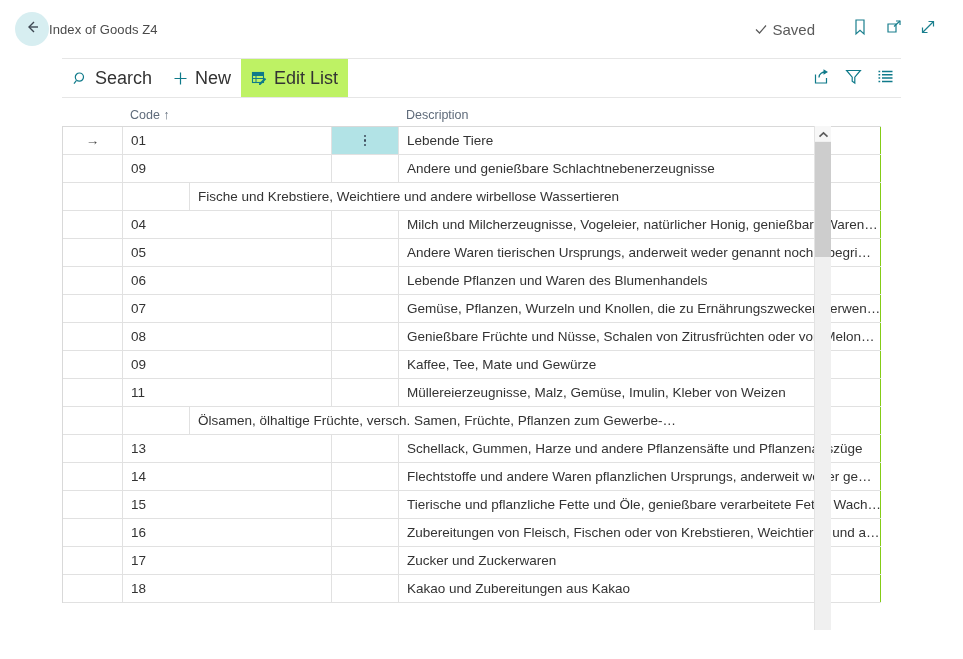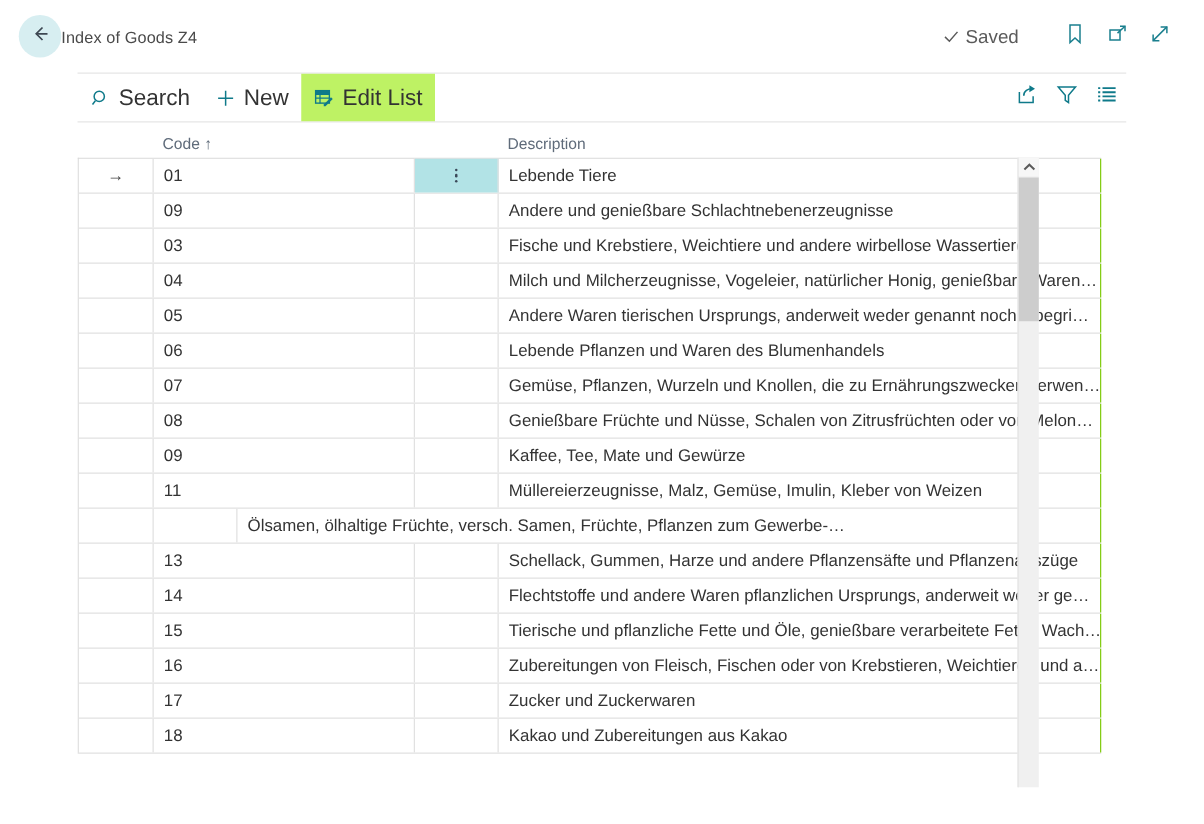--- a/index.html
+++ b/index.html
@@ -375,21 +375,20 @@
           <div class="cell desc c-desc">Lebende Tiere</div>
         </div>
         <div class="row">
           <div class="cell ind c-ind"></div>
           <div class="cell c-code">09</div>
           <div class="cell menu c-menu"></div>
           <div class="cell desc c-desc">Andere und genießbare Schlachtnebenerzeugnisse</div>
         </div>
         <div class="row">
           <div class="cell ind c-ind"></div>
-          <div class="cell c-code">03</div>
           <div class="cell menu c-menu"></div>
           <div class="cell desc c-desc">Fische und Krebstiere, Weichtiere und andere wirbellose Wassertieren</div>
         </div>
         <div class="row">
           <div class="cell ind c-ind"></div>
           <div class="cell c-code">04</div>
           <div class="cell menu c-menu"></div>
           <div class="cell desc c-desc">Milch und Milcherzeugnisse, Vogeleier, natürlicher Honig, genießbare Waren…</div>
         </div>
         <div class="row">

